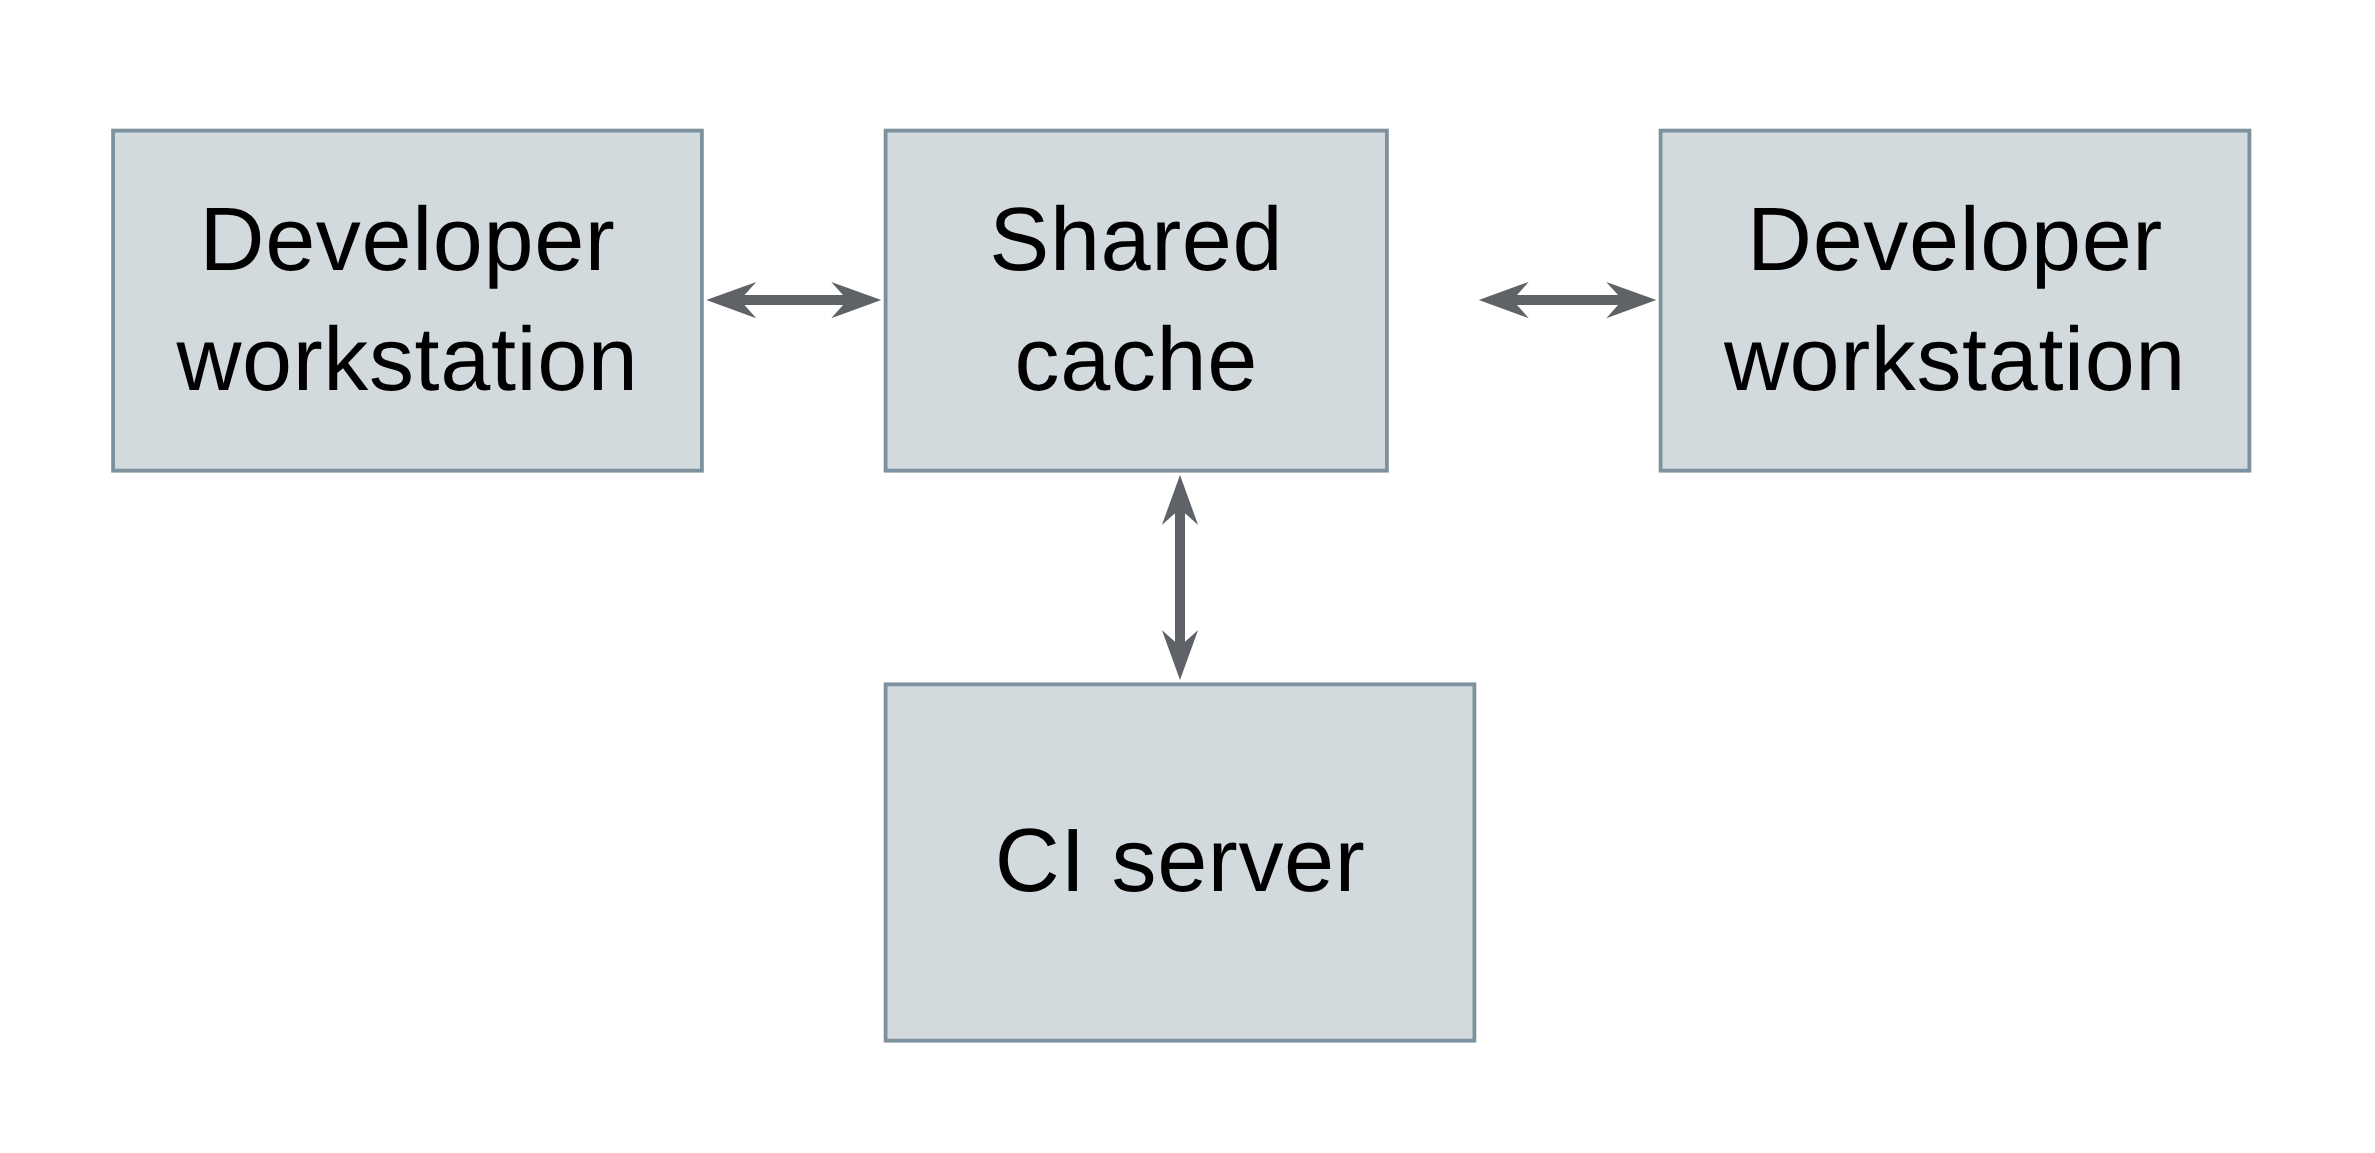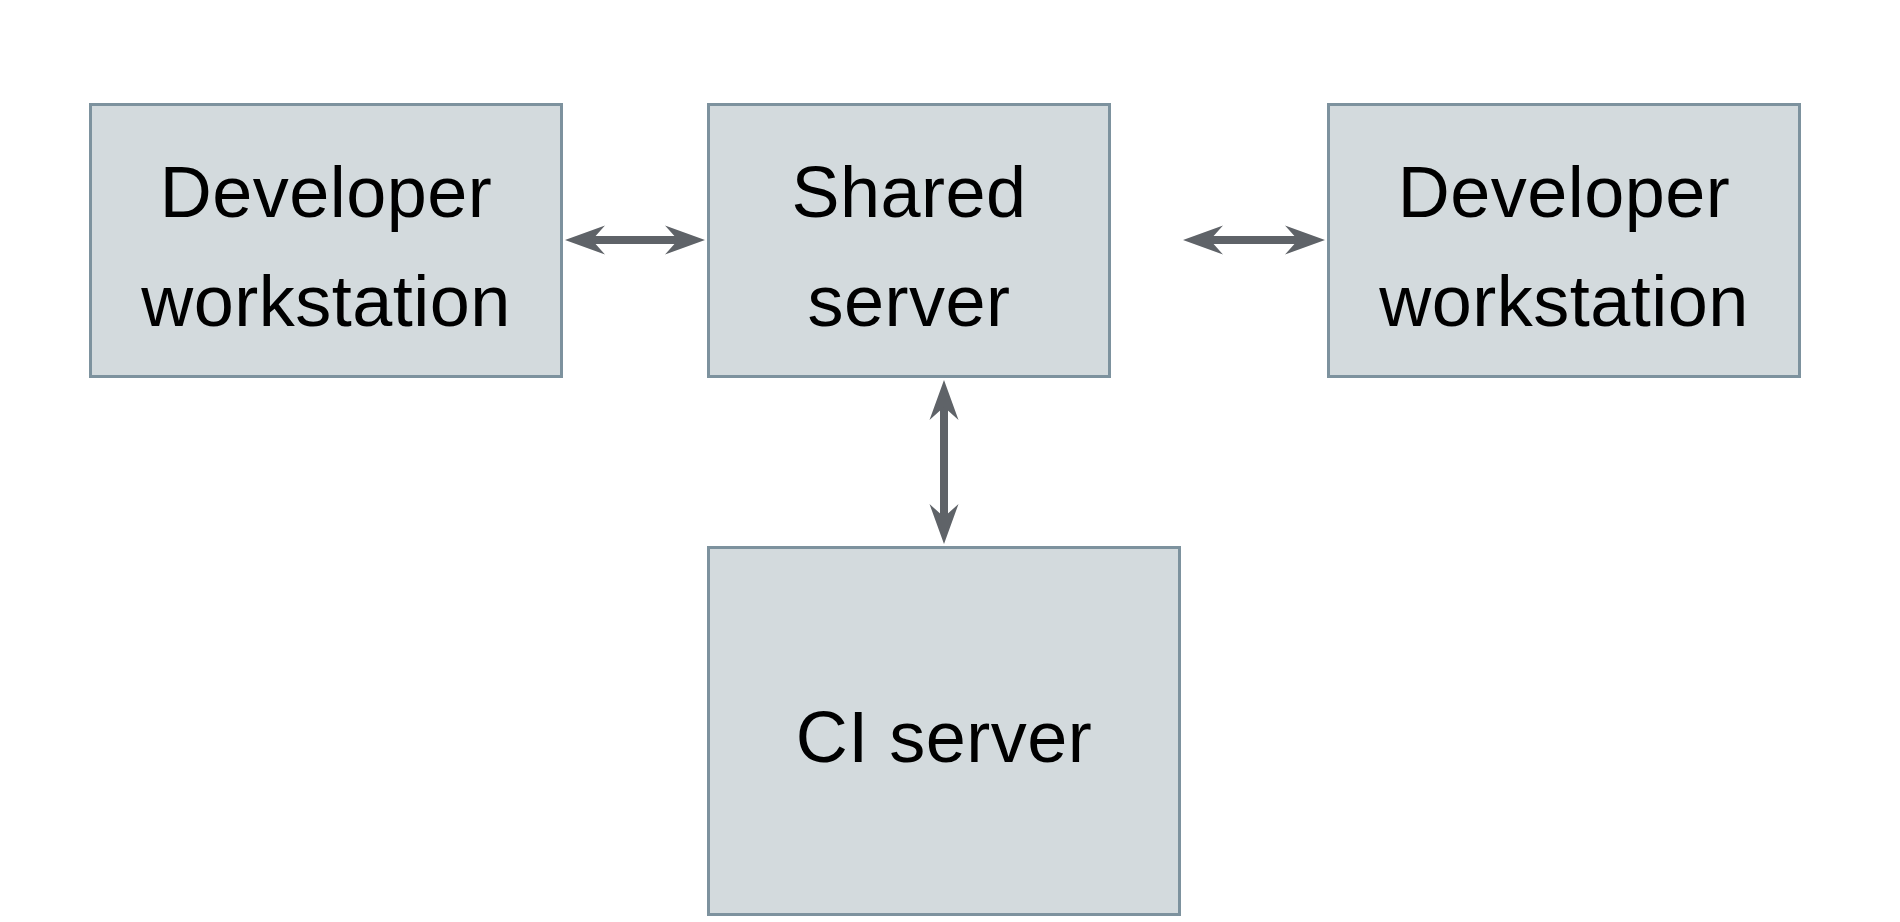--- a/index.html
+++ b/index.html
@@ -28,62 +28,61 @@
   }
   .node .label {
     text-align: center;
     color: var(--text, #000000);
     font-size: 72px;
     line-height: 1.32;
     letter-spacing: 0.5px;
   }
   .node .label .line {
     display: block;
-    margin-top: 13px;
   }
   .arrow {
     position: absolute;
     display: block;
   }
   .arrow .shaft {
     stroke: var(--arrow, #5f6368);
     stroke-width: 8;
     fill: none;
   }
   .arrow .head {
     fill: var(--arrow, #5f6368);
     stroke: none;
   }
 
   
   #node-dev-left    { left: 89px;   top: 103px; width: 474px; height: 275px; }
   #node-shared      { left: 707px;  top: 103px; width: 404px; height: 275px; }
   #node-dev-right   { left: 1327px; top: 103px; width: 474px; height: 275px; }
-  #node-ci          { left: 707px;  top: 546px; width: 474px; height: 370px; }
+  #node-ci          { left: 707px;  top: 546px; width: 474px; height: 288px; }
 
   #arrow-left       { left: 563px;  top: 222px; }
   #arrow-right      { left: 1181px; top: 222px; }
   #arrow-down       { left: 926px;  top: 378px; }
 </style>
 </head>
 <body>
 
 <div class="canvas">
 
   <div class="node" id="node-dev-left">
     <div class="label">
       <span class="line">Developer</span>
       <span class="line">workstation</span>
     </div>
   </div>
 
   <div class="node" id="node-shared">
     <div class="label">
       <span class="line">Shared</span>
-      <span class="line">server</span>
+      <span class="line">cache</span>
     </div>
   </div>
 
   <div class="node" id="node-dev-right">
     <div class="label">
       <span class="line">Developer</span>
       <span class="line">workstation</span>
     </div>
   </div>
 

